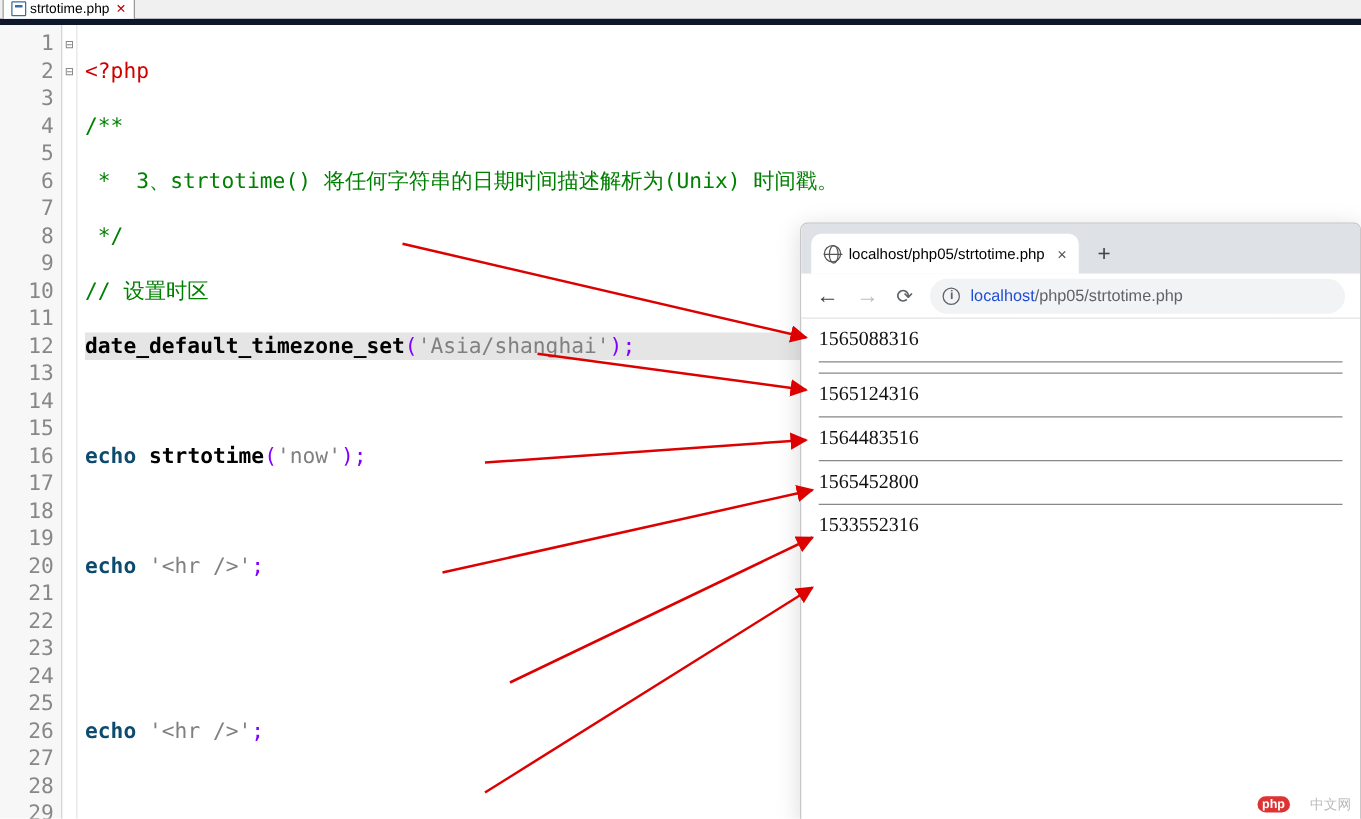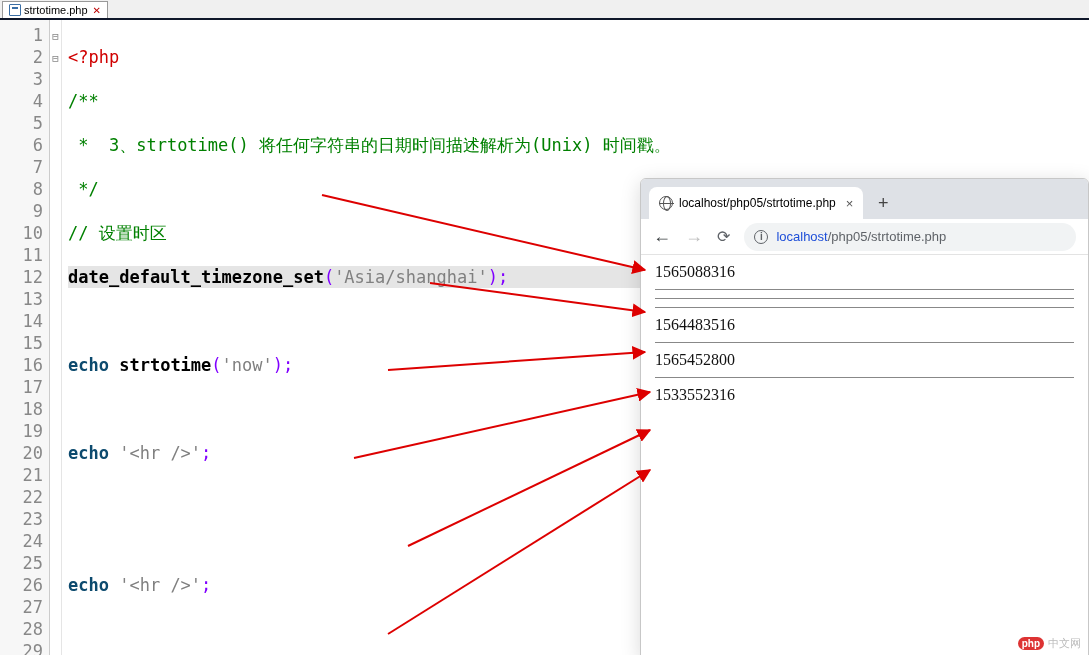--- a/index.html
+++ b/index.html
@@ -1,19 +1,19 @@
 <!DOCTYPE html>
 <html><head>
 <meta charset="utf-8">
 <style>
 *{box-sizing:border-box;margin:0;padding:0}
 body{font-family:Consolas,"Courier New",monospace;font-size:16px;background:#fefefe;width:1089px;height:655px;position:relative;overflow:hidden}
 
 
-.tabbar{height:20px;background:#f0f0f0;border-bottom:2px solid #0f172a;display:flex;align-items:flex-end;padding-left:2px}
+.tabbar{height:20px;background:#f0f0f0;border-bottom:5px solid #0f172a;display:flex;align-items:flex-end;padding-left:2px}
 .tab{background:#fff;border:1px solid #999;border-bottom:none;font-size:11px;font-family:"Segoe UI",Tahoma,sans-serif;padding:2px 6px;display:flex;align-items:center;gap:3px}
 .tab .fileicon{width:12px;height:12px;display:inline-block;background:#fff;border:1px solid #3a6ea5;border-radius:1px;position:relative}
 .tab .fileicon::after{content:"";position:absolute;left:2px;right:2px;top:2px;bottom:2px;border-top:2px solid #3a6ea5}
 .tab .closeicon{color:#b00;font-size:10px;margin-left:2px}
 
 
 .editor{display:flex;height:635px;background:#fff;font-size:17px;line-height:22px}
 .gutter{width:50px;text-align:right;color:#888;background:#f7f7f7;padding:4px 6px 4px 0;border-right:1px solid #ccc;font-family:Consolas,monospace}
 .fold{width:12px;background:#fff;border-right:1px solid #e5e5e5;padding-top:6px;color:#888;font-size:11px;text-align:center;line-height:22px}
 .code{flex:1;padding:4px 0 4px 6px;white-space:pre;font-family:Consolas,monospace;position:relative}
@@ -40,21 +40,21 @@
 .b-toolbar .nav-fwd{font-size:18px;color:#bdbdbd}
 .b-toolbar .reload{font-size:16px}
 .b-addr{flex:1;background:#f1f3f4;border-radius:14px;height:28px;display:flex;align-items:center;gap:8px;padding:0 10px;font-size:13px;color:#5f6368}
 .b-addr .info{width:14px;height:14px;border:1.5px solid #5f6368;border-radius:50%;display:flex;align-items:center;justify-content:center;font-size:10px;font-weight:bold}
 .b-addr .host{color:#1d4ed8}
 .b-content{padding:8px 14px;font-size:16px;color:#111;font-family:"Times New Roman",serif}
 .b-content hr{border:none;border-top:1px solid #888;margin:8px 0}
 
 
 svg.arrows{position:absolute;left:0;top:0;width:1089px;height:655px;pointer-events:none}
-.watermark{position:absolute;right:8px;bottom:4px;font-size:11px;color:#bbb;font-family:"Microsoft YaHei",sans-serif;display:flex;align-items:center;gap:4px}
+.watermark{position:absolute;right:8px;bottom:4px;font-size:11px;color:#bbb;font-family:"Microsoft YaHei",sans-serif;display:flex;align-items:center;gap:16px}
 .watermark .phplogo{background:#d33;color:#fff;padding:1px 4px;border-radius:8px;font-weight:bold;font-size:10px}
 </style>
 </head>
 <body>
 
 <div class="tabbar">
   <div class="tab">
     <span class="fileicon"></span>
     <span>strtotime.php</span>
     <span class="closeicon">✕</span>
@@ -171,20 +171,21 @@
     <span class="reload">⟳</span>
     <div class="b-addr">
       <span class="info">i</span>
       <span><span class="host">localhost</span><span>/php05/strtotime.php</span></span>
     </div>
   </div>
   <div class="b-content">
     <div>1565088316</div>
       <hr>
       <hr>
+    <div>1565124316</div>
       <hr>
     <div>1564483516</div>
       <hr>
     <div>1565452800</div>
       <hr>
     <div>1533552316</div>
   </div>
 </div>
 
 <svg class="arrows">

